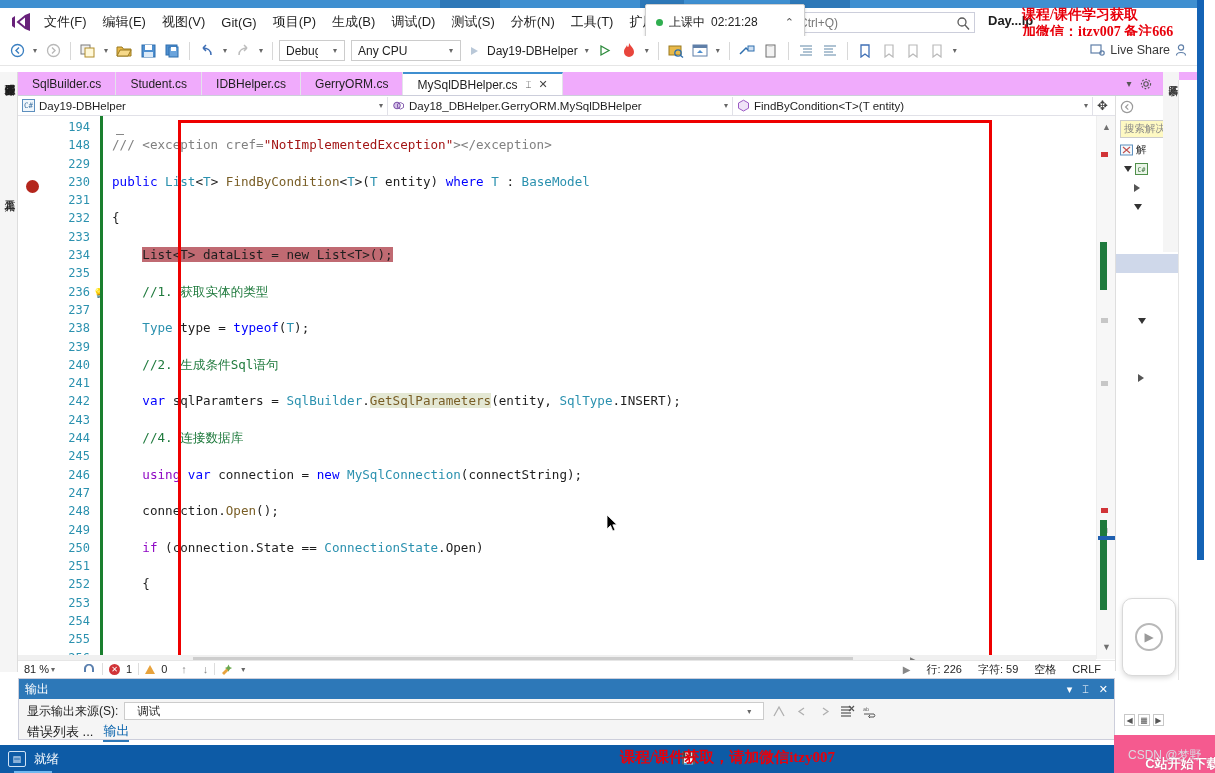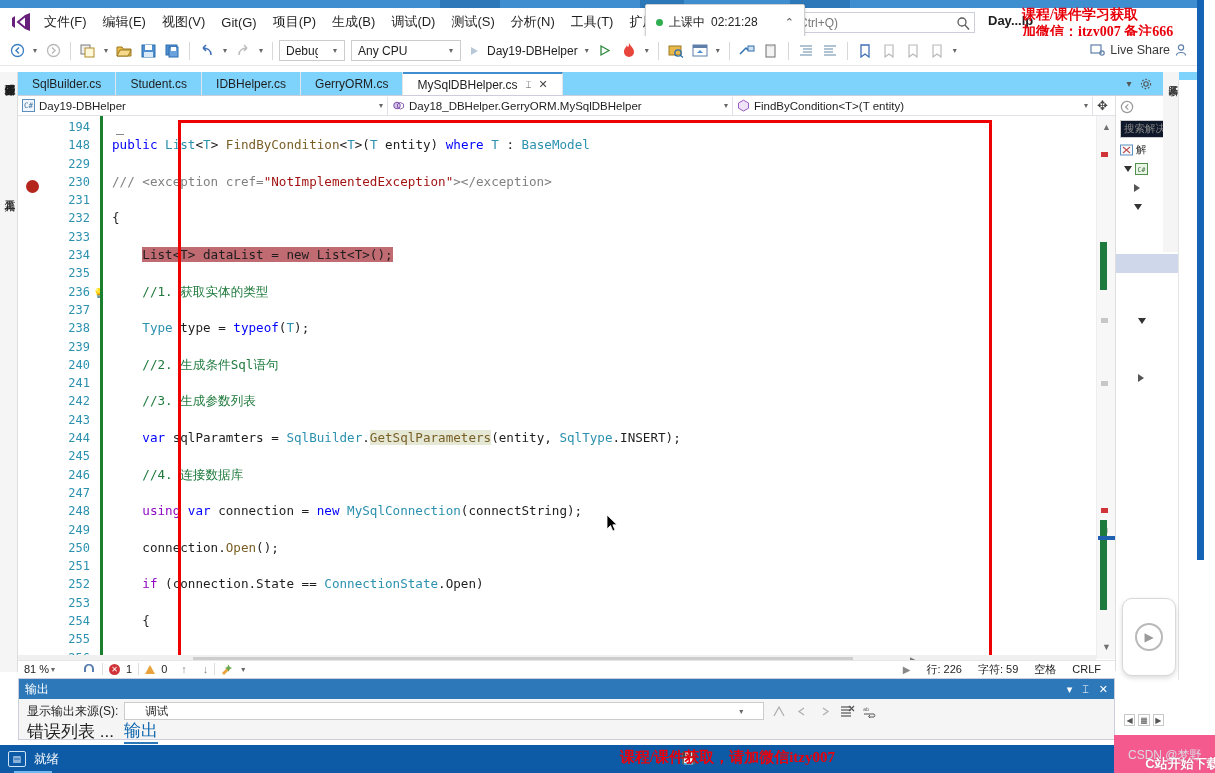--- a/index.html
+++ b/index.html
@@ -105,21 +105,21 @@
   .vtab {
     position: absolute; left: 1px; width: 16px;
     writing-mode: vertical-rl;
     font-size: 11px; color: #1e1e1e; text-align: center;
     letter-spacing: 0px; white-space: nowrap;
   }
 
   
   .tabstrip {
     position: absolute; left: 18px; top: 72px; width: 1197px; height: 24px;
-    background: #7dd3fc; border-bottom: 1px solid #cccedb;
+    background: #f0abfc; border-bottom: 1px solid #cccedb;
     display: flex; align-items: stretch;
   }
   .doctab {
     display: flex; align-items: center; padding: 0 14px;
     font-size: 12px; color: #1e1e1e; border-right: 1px solid #e3e3ea;
     white-space: nowrap;
   }
   .doctab.active {
     background: #ffffff; color: #1e1e1e; border-top: 2px solid #3f8fd0;
     font-weight: normal;
@@ -253,43 +253,43 @@
     height: 20px; background: #2d78b8; color: #ffffff;
     display: flex; align-items: center; padding: 0 6px; font-size: 12px;
   }
   .out-header .hr-right { margin-left: auto; display: flex; gap: 10px; font-size: 11px; }
   .out-toolbar {
     height: 24px; display: flex; align-items: center; gap: 6px; padding: 0 8px;
     font-size: 12px; color: #1e1e1e; background: #f5f5f5;
   }
   .out-combo {
     width: 640px; height: 18px; border: 1px solid #ccc; background: #fff;
-    display: flex; align-items: center; padding: 0 20px; font-size: 11.5px;
+    display: flex; align-items: center; padding: 0 12px; font-size: 11.5px;
   }
   .out-combo .ov { flex: 1; }
   .out-ic { width: 17px; height: 17px; display: flex; align-items: center; justify-content: center;
             font-size: 11px; color: #888; }
   .out-tabs {
     height: 17px; display: flex; align-items: center; gap: 10px; padding: 0 8px;
-    font-size: 17px;
+    font-size: 13px;
   }
   .out-tabs .t1 { color: #1e1e1e; }
   .out-tabs .t2 { color: #0a64ad; border-bottom: 2px solid #2d78b8; }
 
   
   .rightdock {
     position: absolute; left: 1115px; top: 96px; width: 82px; height: 575px;
     background: #ffffff; border-left: 1px solid #dedede;
   }
   .rd-head {
     height: 22px; display: flex; align-items: center; gap: 6px; padding: 0 4px;
     font-size: 11px; color: #555;
   }
   .rd-search {
-    margin: 2px 4px; height: 18px; border: 1px solid #ccc; background: #0f172a;
+    margin: 2px 4px; height: 18px; border: 1px solid #ccc; background: #fef9c3;
     font-size: 10.5px; color: #888; display: flex; align-items: center; padding: 0 3px;
     overflow: hidden; white-space: nowrap;
   }
   .rd-row {
     height: 19px; display: flex; align-items: center; font-size: 10.5px; color: #1e1e1e;
     padding-left: 4px; gap: 3px; overflow: hidden; white-space: nowrap;
   }
   .rd-row.sel { background: #cfd8ea; }
   .tri-r { width: 0; height: 0; border-top: 4px solid transparent;
            border-bottom: 4px solid transparent; border-left: 6px solid #555; }
@@ -730,28 +730,27 @@
       <div>253</div>
       <div>254</div>
       <div>255</div>
       <div>256</div>
     </div>
 
     <div style="position:absolute;left:82px;top:0;width:3px;height:543px;background:#1a7f2e;"></div>
     <div style="position:absolute;left:98px;top:18px;width:8px;height:1px;background:#888;"></div>
 
     <div class="codearea">
+<div class="ln"><span class="xdoc">/// &lt;exception cref=</span><span class="str">"NotImplementedException"</span><span class="xdoc">&gt;&lt;/exception&gt;</span></div>
 <div class="ln"><span class="kw">public</span> <span class="typ">List</span>&lt;<span class="typ">T</span>&gt; <span class="mth">FindByCondition</span>&lt;<span class="typ">T</span>&gt;(<span class="typ">T</span> entity) <span class="kw">where</span> <span class="typ">T</span> : <span class="typ">BaseModel</span></div>
-<div class="ln"><span class="xdoc">/// &lt;exception cref=</span><span class="str">"NotImplementedException"</span><span class="xdoc">&gt;&lt;/exception&gt;</span></div>
 <div class="ln">{</div>
 <div class="ln">    <span class="sel">List&lt;T&gt; dataList = new List&lt;T&gt;();</span></div>
 <div class="ln">    <span class="cmt">//1. 获取实体的类型</span></div>
 <div class="ln">    <span class="typ">Type</span> type = <span class="kw">typeof</span>(<span class="typ">T</span>);</div>
 <div class="ln">    <span class="cmt">//2. 生成条件Sql语句</span></div>
-<div class="ln">    <span class="cmt">//3. 生成参数列表</span></div>
 <div class="ln">    <span class="kw">var</span> sqlParamters = <span class="typ">SqlBuilder</span>.<span class="refhl mth">GetSqlParameters</span>(entity, <span class="typ">SqlType</span>.INSERT);</div>
 <div class="ln">    <span class="cmt">//4. 连接数据库</span></div>
 <div class="ln">    <span class="kwc">using</span> <span class="kw">var</span> connection = <span class="kw">new</span> <span class="typ">MySqlConnection</span>(connectString);</div>
 <div class="ln">    connection.<span class="mth">Open</span>();</div>
 <div class="ln">    <span class="kwc">if</span> (connection.State == <span class="typ">ConnectionState</span>.Open)</div>
 <div class="ln">    {</div>
 
 
 
 

